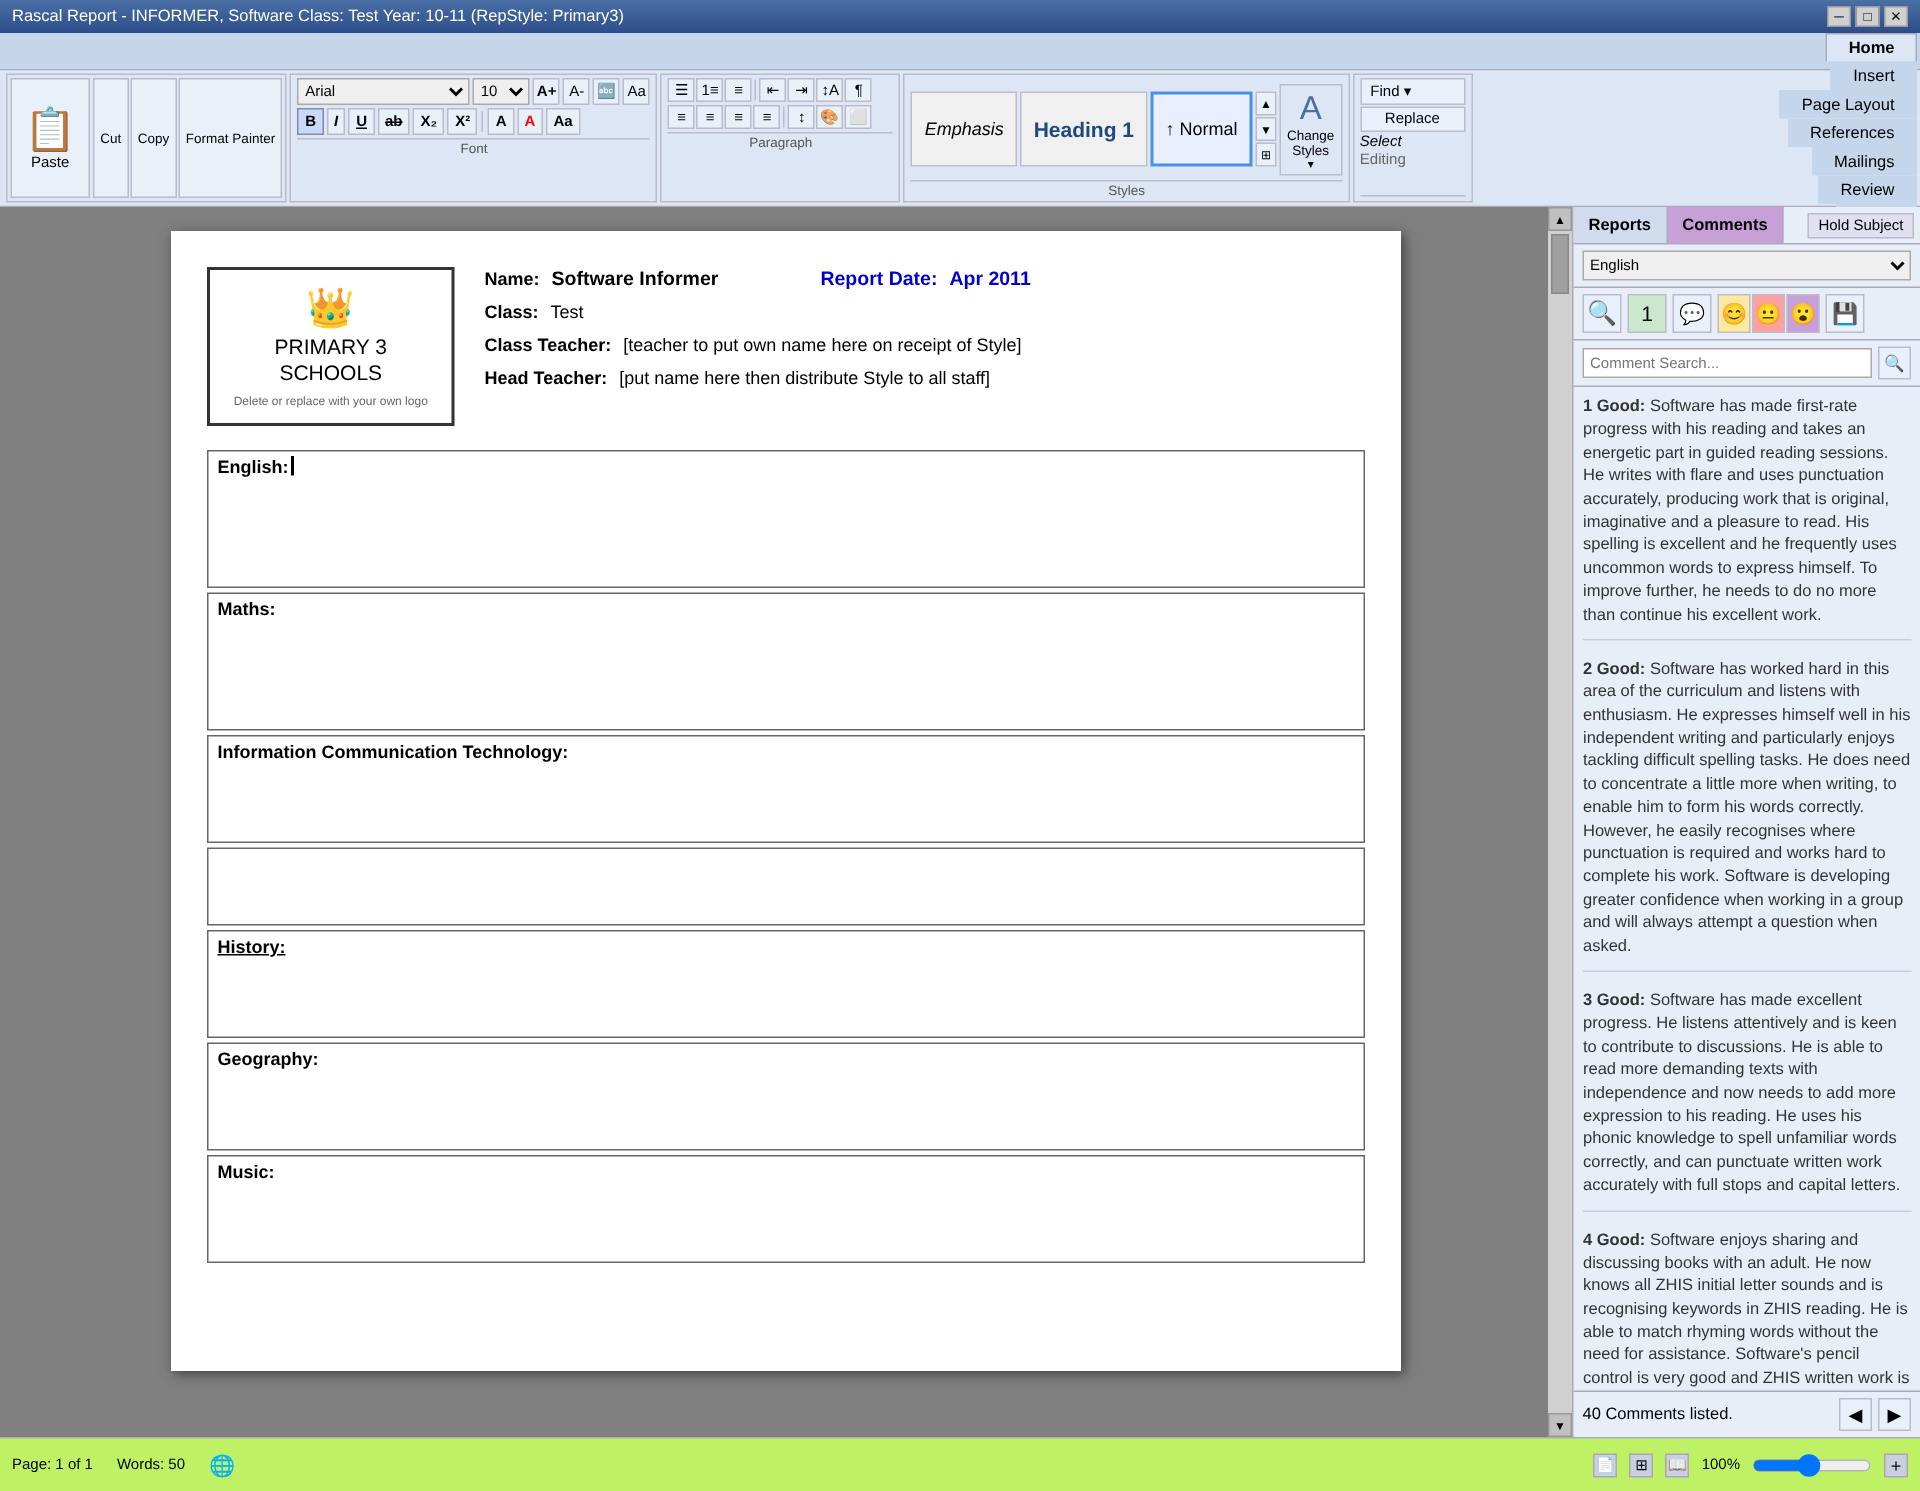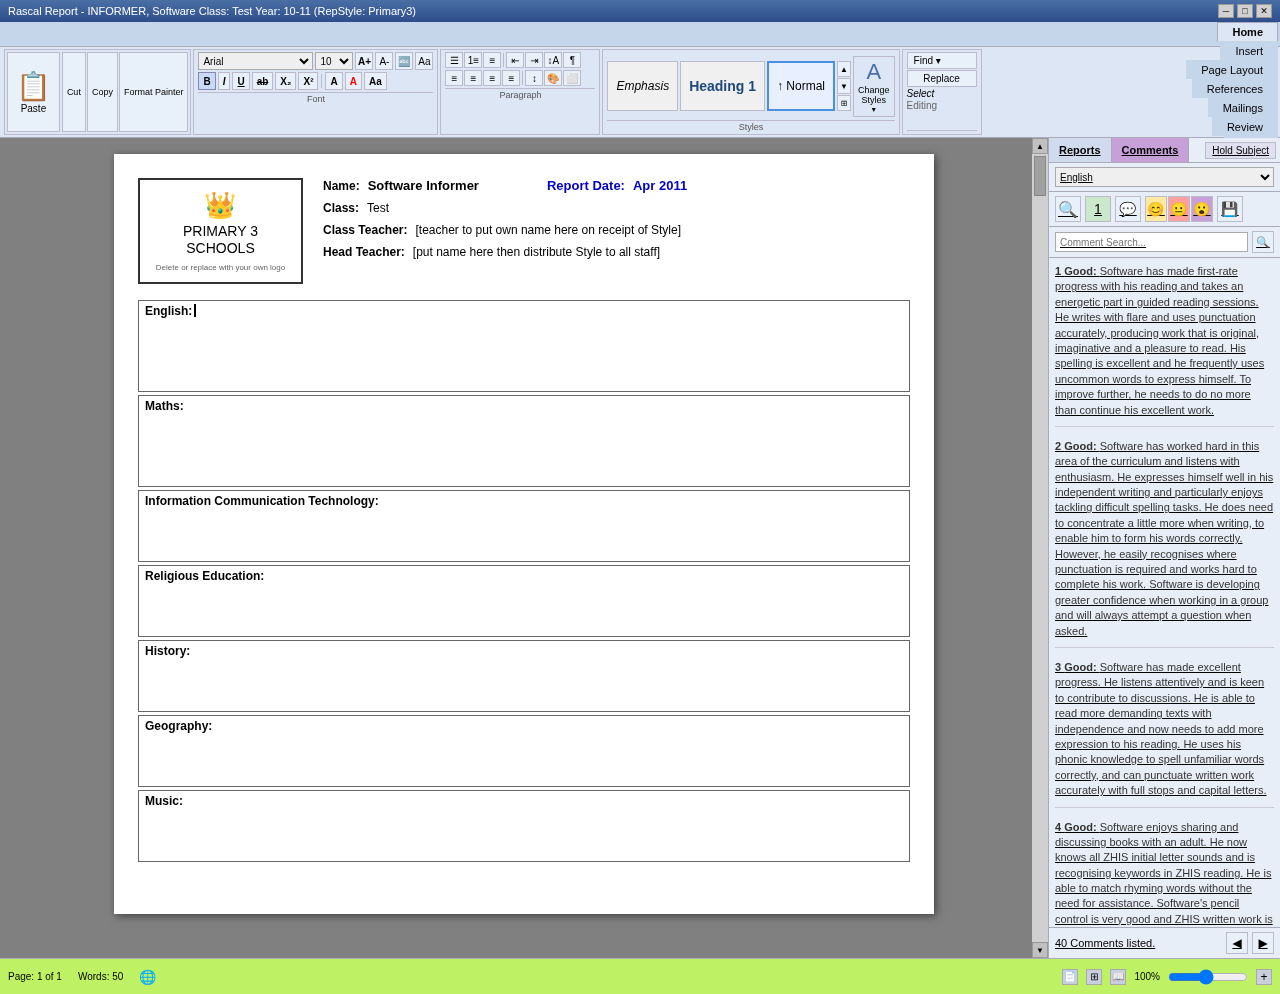--- a/index.html
+++ b/index.html
@@ -231,44 +231,43 @@
           <div style="min-height:70px; padding:3px 6px;"></div>
         </div>
 
 
         <div style="border:1px solid #666; margin-bottom:3px;">
           <div style="font-weight:bold; font-size:12px; padding:3px 6px;">Information Communication Technology:</div>
           <div style="min-height:50px; padding:3px 6px;"></div>
         </div>
 
         <div style="border:1px solid #666; margin-bottom:3px;">
-          <div style="font-weight:bold; font-size:12px; padding:3px 6px;">Religious Education:</div>
-          <div style="min-height:50px; padding:3px 6px;"></div>
-        </div>
-
-        <div style="border:1px solid #666; margin-bottom:3px;">
+          <div style="min-height:50px; padding:3px 6px;"></div>
+        </div>
+
+        <div style="border:1px solid #666; margin-bottom:3px;text-decoration:underline;">
           <div style="font-weight:bold; font-size:12px; padding:3px 6px;">History:</div>
           <div style="min-height:50px; padding:3px 6px;"></div>
         </div>
 
         <div style="border:1px solid #666; margin-bottom:3px;">
           <div style="font-weight:bold; font-size:12px; padding:3px 6px;">Geography:</div>
           <div style="min-height:50px; padding:3px 6px;"></div>
         </div>
 
         <div style="border:1px solid #666; margin-bottom:3px;">
           <div style="font-weight:bold; font-size:12px; padding:3px 6px;">Music:</div>
           <div style="min-height:50px; padding:3px 6px;"></div>
         </div>
 
       </div>
     </div>
   </div>
 
-  <div style="width:232px; background:#e8eef8; border-left:1px solid #aab; display:flex; flex-direction:column;text-decoration:underline;">
+  <div style="width:232px; background:#e8eef8; border-left:1px solid #aab; display:flex; flex-direction:column;">
 
     <div style="display:flex; border-bottom:1px solid #aab; align-items:center;">
       <div style="padding:6px 10px; font-size:11px; cursor:pointer; background:#d0dced; border-right:1px solid #aab; font-weight:bold;">Reports</div>
       <div style="padding:6px 10px; font-size:11px; cursor:pointer; background:#c8a0d8; border-right:1px solid #aab; font-weight:bold;">Comments</div>
       <div style="flex:1;"></div>
       <button style="font-size:10px; padding:2px 6px; border:1px solid #bbc; background:#e0e0f0; cursor:pointer; margin-right:4px; white-space:nowrap;">Hold Subject</button>
     </div>
 
     <div style="padding:4px 6px; display:flex; align-items:center; gap:4px; border-bottom:1px solid #aab;">
       <select style="flex:1; font-size:10px; height:20px; border:1px solid #aaa;">

